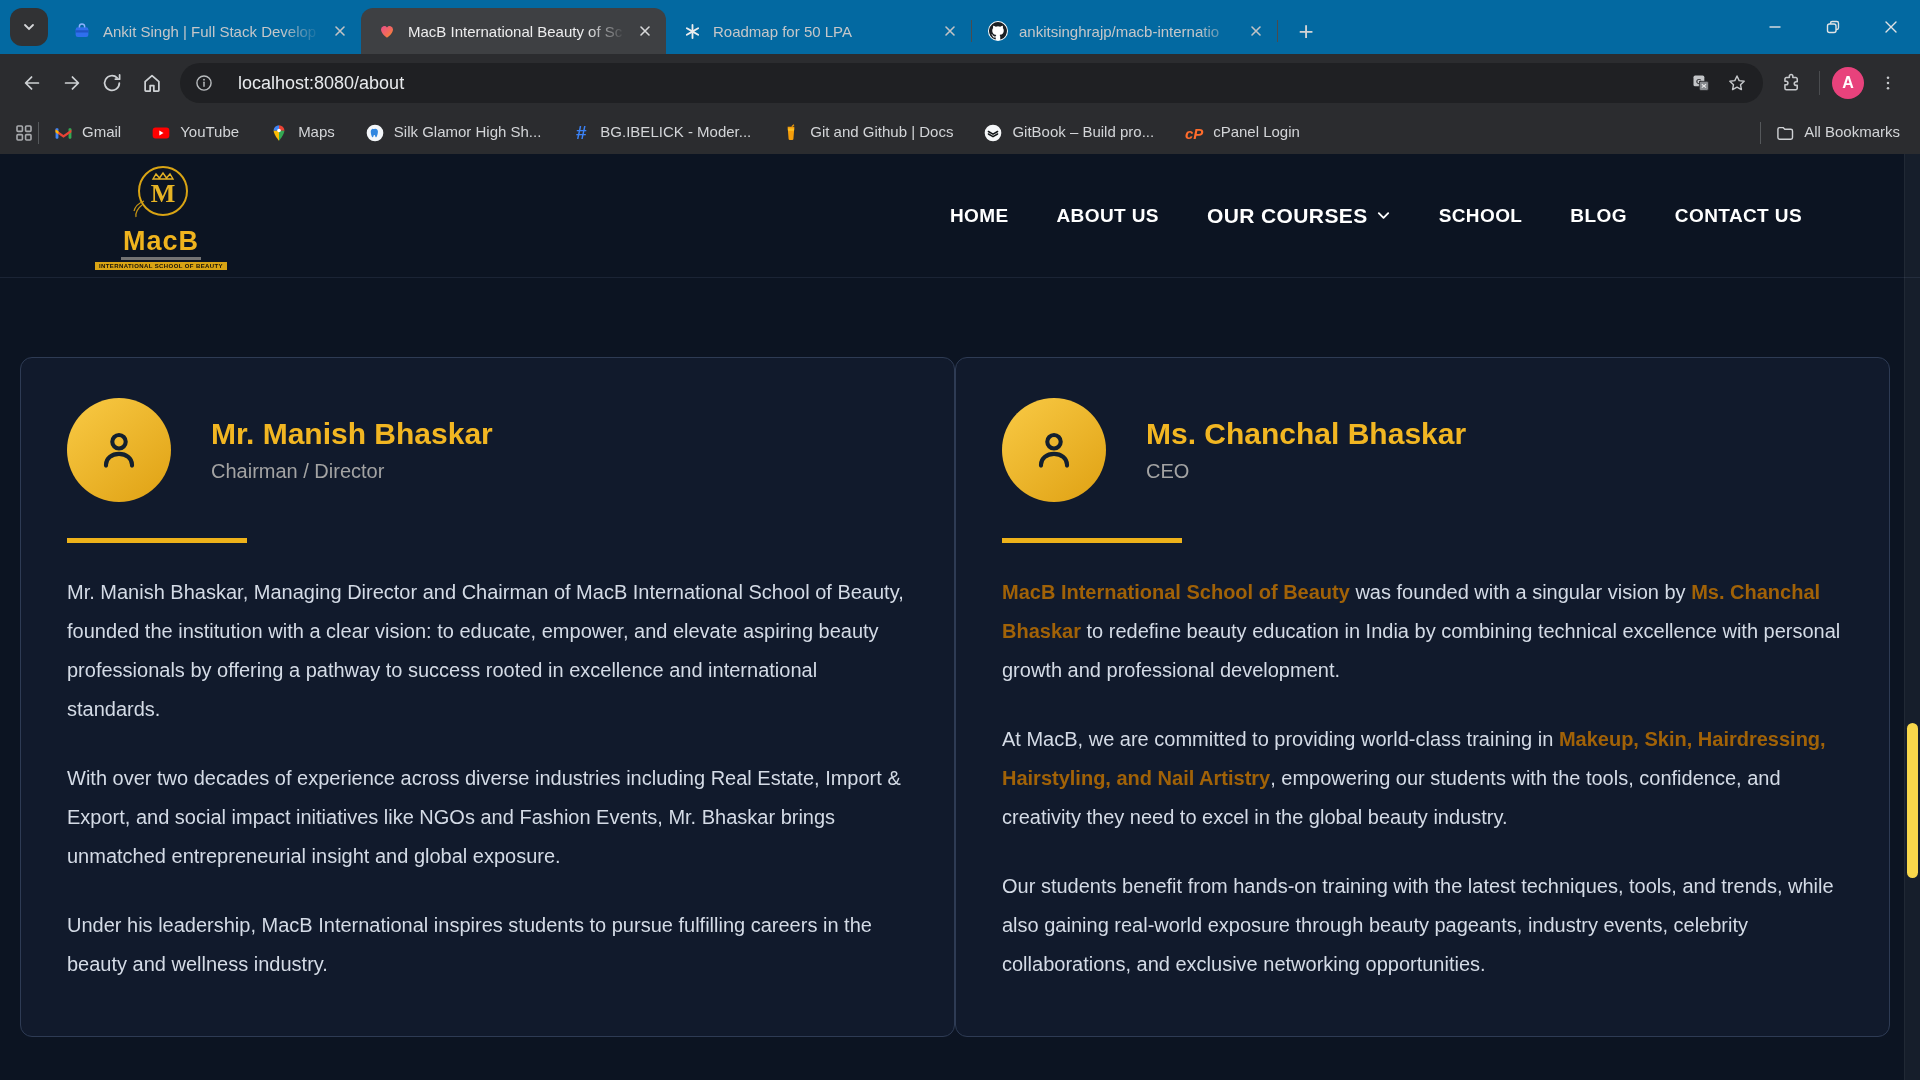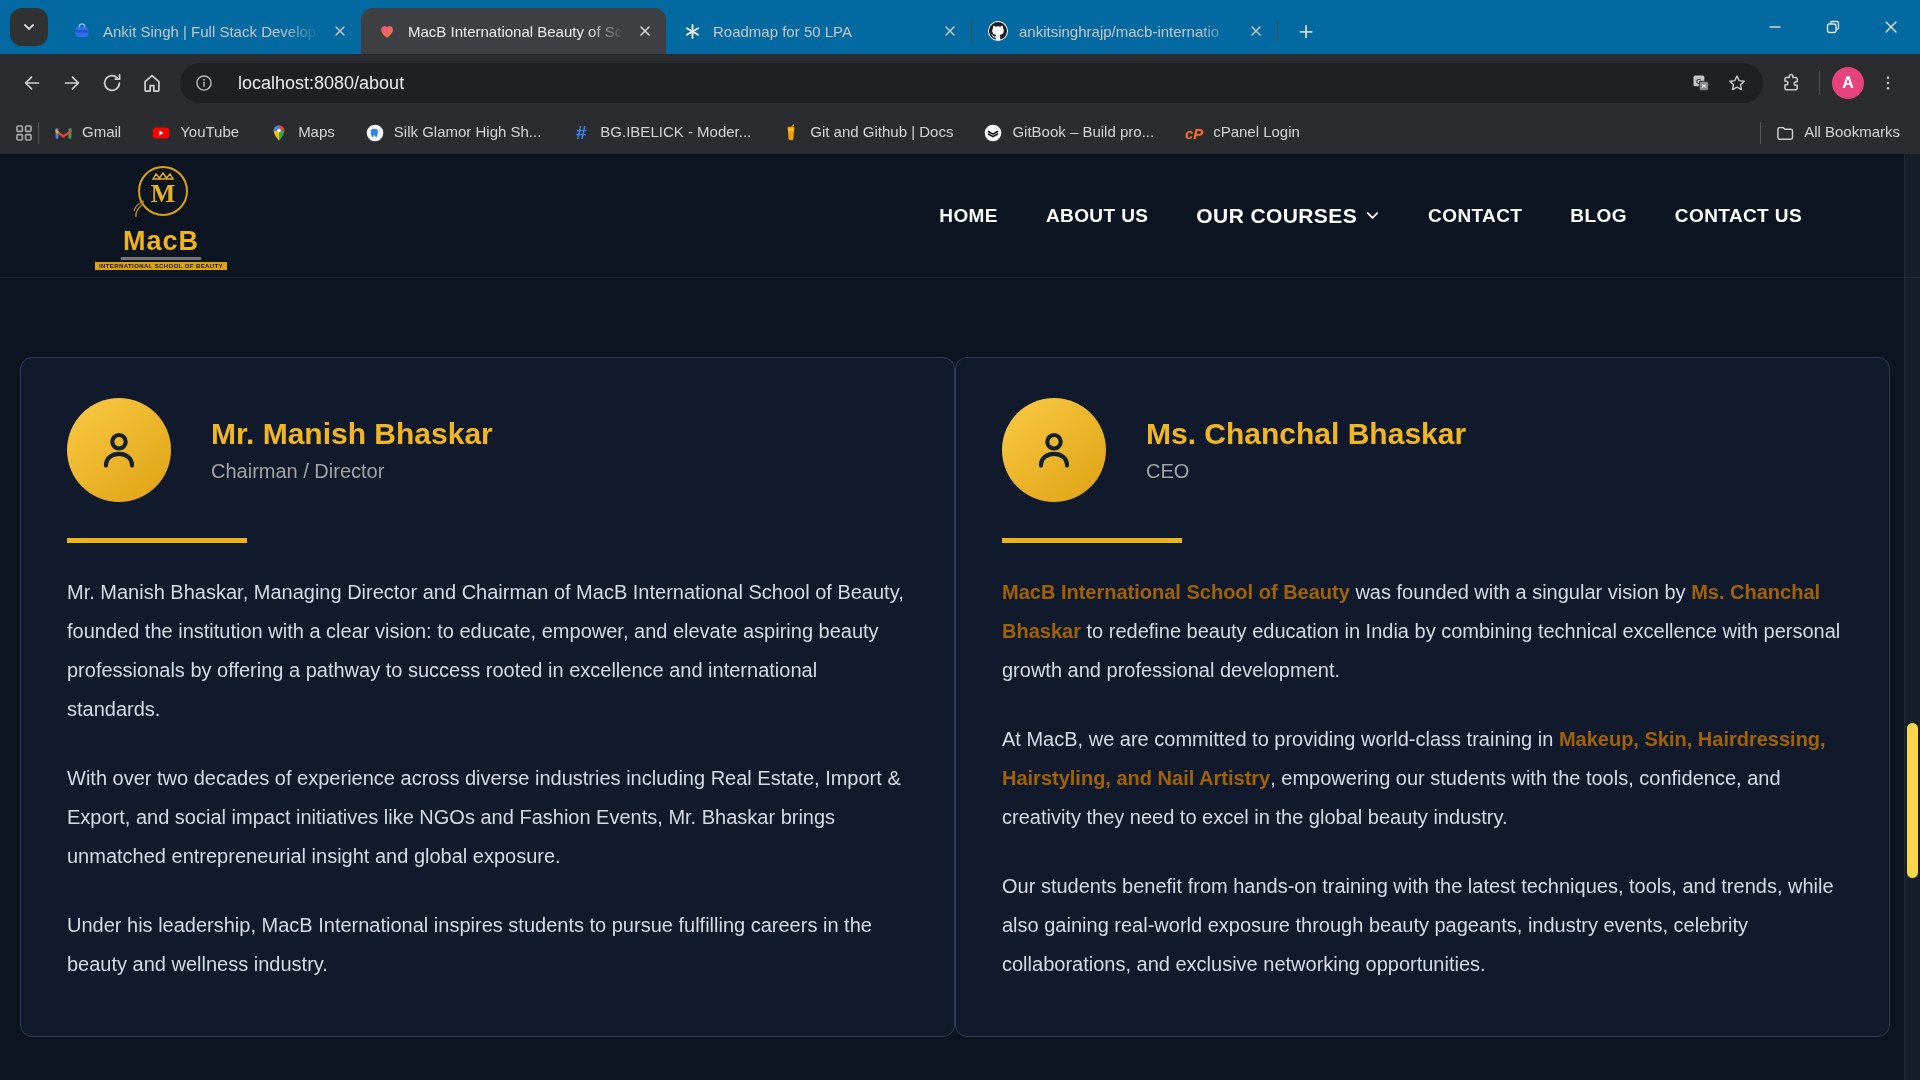--- a/index.html
+++ b/index.html
@@ -386,21 +386,21 @@
       <span class="nav-item">HOME</span>
       <span class="nav-item">ABOUT US</span>
       <span class="nav-item big">
         <span>OUR COURSES</span>
         <span>
           <svg width="15" height="15" viewBox="0 0 16 16">
               <polyline points="3,5.5 8,10.5 13,5.5" fill="none" stroke="#ffffff" stroke-width="2" stroke-linecap="round" stroke-linejoin="round"></polyline>
             </svg>
         </span>
       </span>
-      <span class="nav-item">CONTACT</span>
+      <span class="nav-item">SCHOOL</span>
       <span class="nav-item">BLOG</span>
       <span class="nav-item">CONTACT US</span>
     </nav>
   </div>
 
   <div class="cards">
 
     <div class="card">
       <div class="profile">
         <div class="pavatar">

